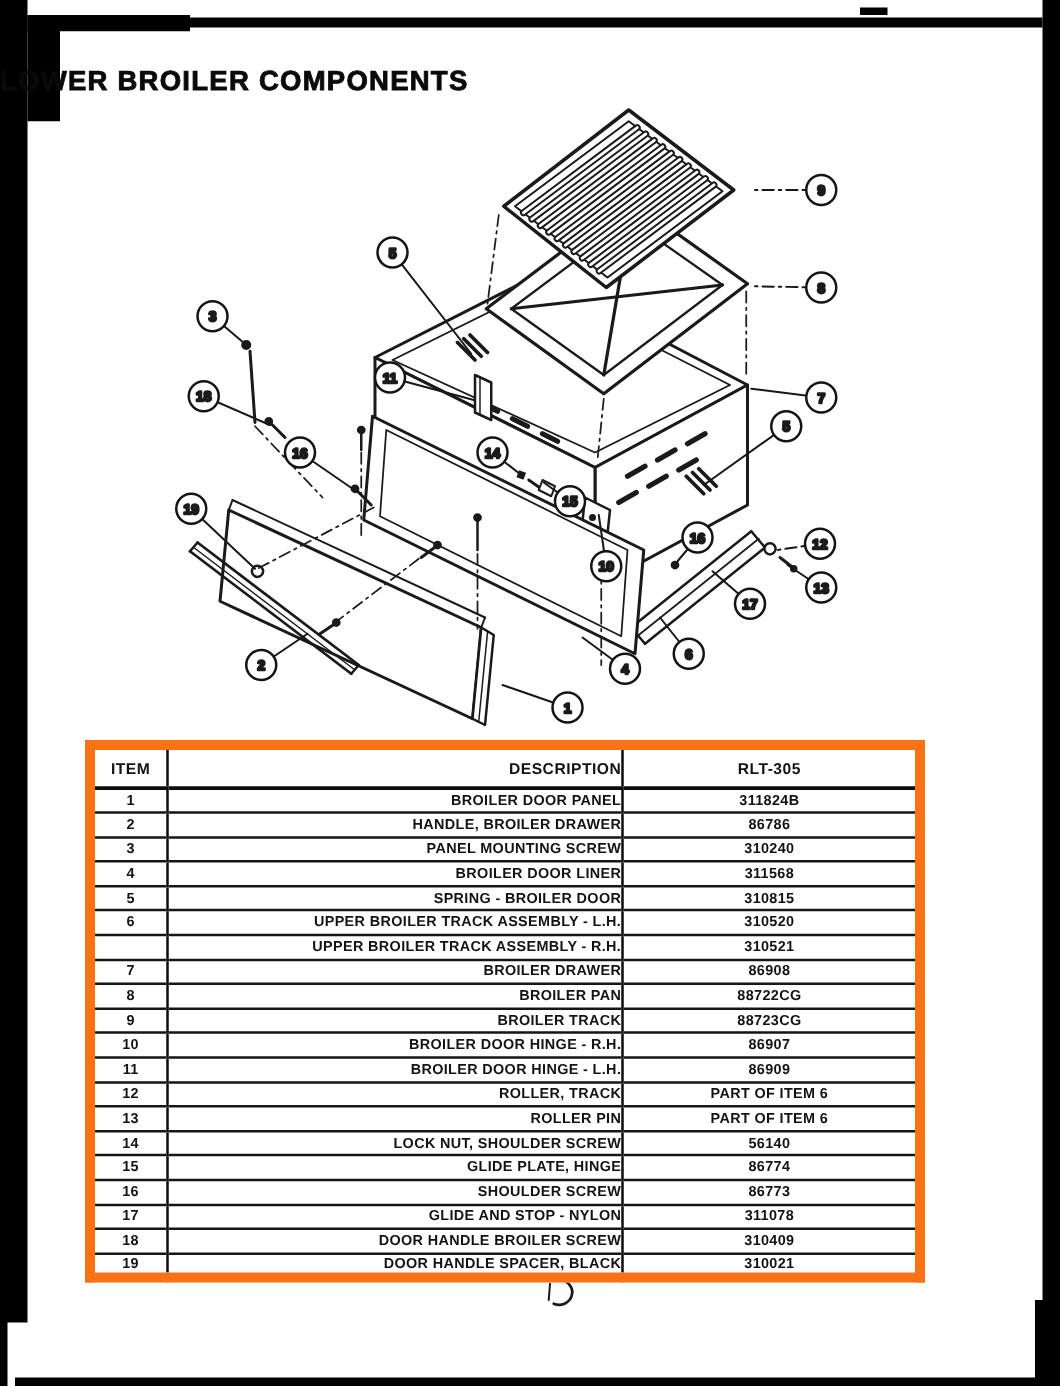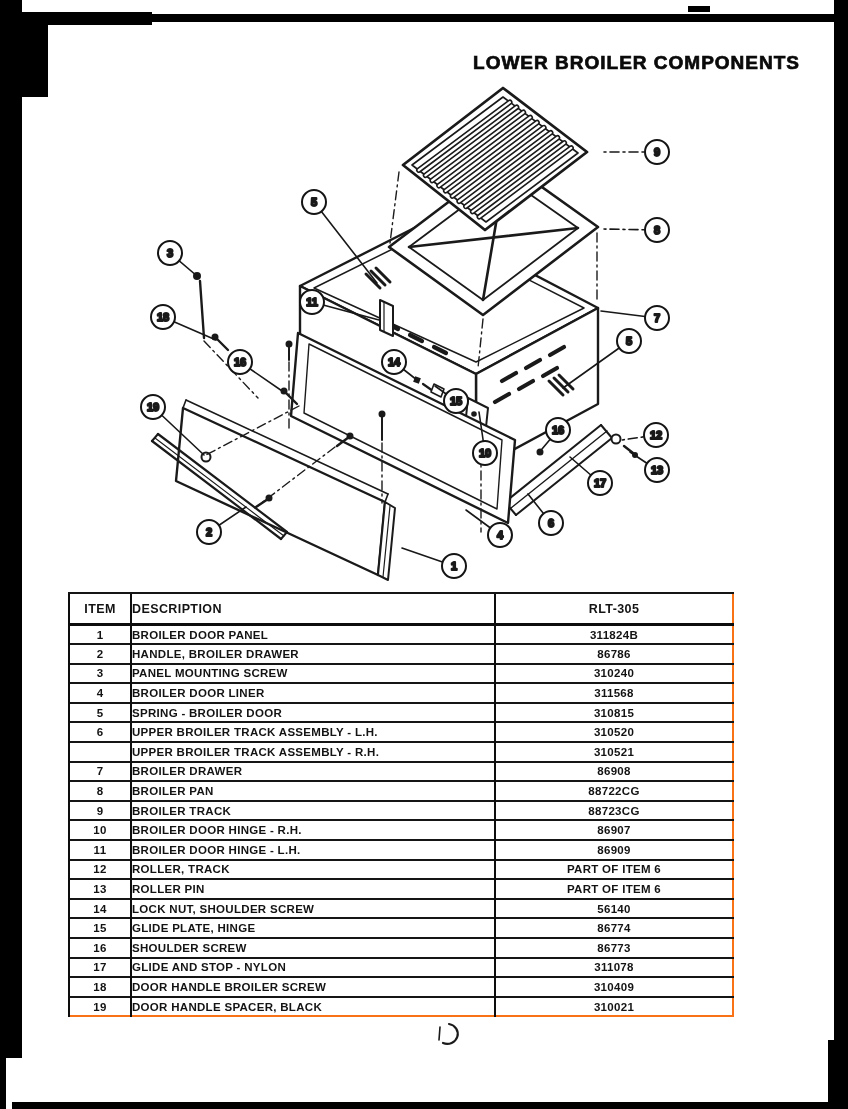--- a/index.html
+++ b/index.html
@@ -4,49 +4,49 @@
 <style>
   html,body{margin:0;padding:0;background:#e8e8e8;}
   .page{
     position:relative;width:848px;height:1109px;background:#ffffff;
     overflow:hidden;font-family:"Liberation Sans",sans-serif;color:#111;
   }
   
   .scan{position:absolute;background:#000;}
   
   .title{
-    position:absolute;left:0;top:52px;width:800px;text-align:right;
-    font-size:19px;font-weight:700;letter-spacing:1px;color:#0a0a0a;
+    position:absolute;left:0;top:52px;width:800px;text-align:left;
+    font-size:22px;font-weight:700;letter-spacing:1px;color:#0a0a0a;
     -webkit-text-stroke:0.7px #0a0a0a;
   }
   
   svg.diagram{position:absolute;left:0;top:0;width:848px;height:1109px;pointer-events:none;}
   .leader{stroke:#181818;stroke-width:1.6;fill:none;}
   .leader.dash{stroke-dasharray:9 4 2 4;}
   .callout-circle{fill:#fff;stroke:#141414;stroke-width:2;}
   .callout-num{font:700 11px "Liberation Sans",sans-serif;fill:#111;text-anchor:middle;}
   .cl{stroke:#1c1c1c;stroke-width:1.4;fill:none;stroke-dasharray:9 4 2 4;}
   
   table.parts{
     position:absolute;left:68px;top:592px;width:664px;height:425px;
     border-collapse:collapse;table-layout:fixed;background:#fff;
   }
   table.parts col.c-item{width:62px;}
   table.parts col.c-desc{width:364px;}
   table.parts col.c-part{width:238px;}
-  table.parts{border:2px solid #f97316;}
+  table.parts{border:8px solid #f97316;}
   table.parts th,table.parts td{
     border-left:2px solid #0d0d0d;border-top:2px solid #151515;
     padding:0 0 0 0;font-weight:700;color:#131313;overflow:hidden;white-space:nowrap;
   }
   table.parts thead th{height:29px;font-size:12.5px;letter-spacing:.4px;border-bottom:3px solid #0d0d0d;}
   table.parts tbody tr{height:19.6px;}
   table.parts td{font-size:11.5px;letter-spacing:.3px;}
   th.h-item,td.col-item{text-align:center;}
-  th.h-desc,td.col-description{text-align:left;padding-left:9px;}
+  th.h-desc,td.col-description{text-align:right;padding-left:9px;}
   th.h-part,td.col-part{text-align:center;}
 </style>
 </head>
 <body>
 
 <div class="page">
 
   <div class="scan" style="left:0;top:0;width:22px;height:1058px;"></div>
   <div class="scan" style="left:0;top:1055px;width:6px;height:54px;"></div>
   <div class="scan" style="left:22px;top:12px;width:130px;height:13px;"></div>

